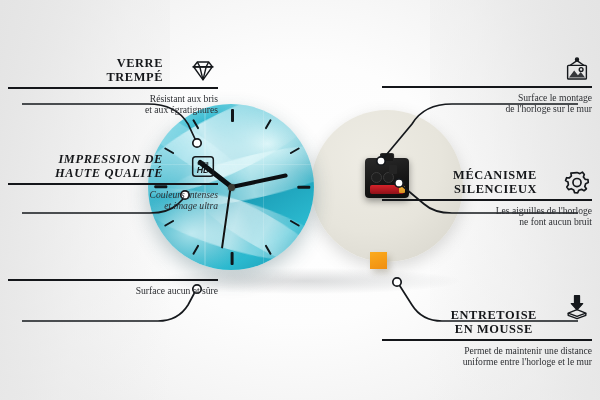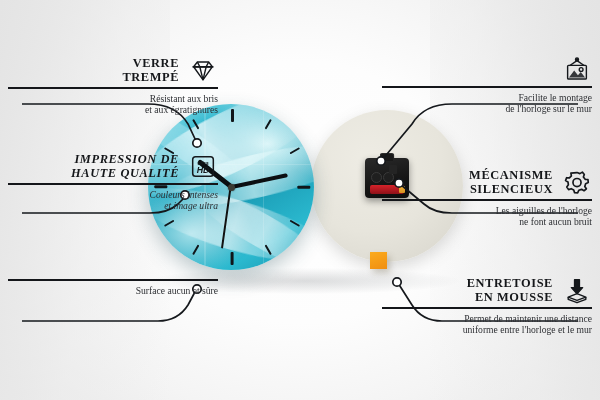--- a/index.html
+++ b/index.html
@@ -84,21 +84,21 @@
     border-radius:50%;background:#3b3b34;box-shadow:0 0 2px rgba(0,0,0,.5);}
   .shadow-floor{
     position:absolute;left:150px;top:268px;width:310px;height:26px;border-radius:50%;
     background:radial-gradient(ellipse at 50% 50%, rgba(95,100,105,.22) 0%, rgba(95,100,105,0) 72%);
   }
 
   
   .callout{position:absolute;width:210px;}
   .callout.left{text-align:right;}
   .callout.right{text-align:left;}
-  .head{display:flex;align-items:center;gap:9px;}
+  .head{display:flex;align-items:center;gap:25px;}
   .callout.left .head{justify-content:flex-end;}
   .title{
     font-family:"Liberation Serif",serif;font-weight:bold;
     font-size:12.4px;line-height:14px;letter-spacing:.6px;color:#15171a;
     text-transform:uppercase;white-space:pre-line;
   }
   .rule{height:2px;background:#14161a;margin:3px 0 4px;}
   .desc{
     font-family:"Liberation Serif",serif;font-size:9.6px;line-height:11.4px;
     color:#2d2f33;white-space:pre-line;
@@ -236,21 +236,21 @@
           <circle cx="16" cy="3.2" r="1.6" fill="#15181c"></circle>
           <path d="M16 4.6 L8 10 M16 4.6 L24 10"></path>
           <rect x="6" y="9.6" width="20" height="14.6" rx="1"></rect>
           <path d="M7.4 22.6 L13 15 L17 20 L20 16.6 L24.6 22.6 Z" fill="#15181c" stroke="none" opacity=".85"></path>
           <circle cx="20.4" cy="14" r="2"></circle>
         </g>
           </svg>
       </span>
     </div>
     <div class="rule"></div>
-    <div class="desc" style="text-align:right;">Facilite le montage
+    <div class="desc" style="text-align:right;">Surface le montage
 de l'horloge sur le mur</div>
   </div>
 
   <div class="callout right c-mr">
     <div class="head" style="justify-content:flex-end;">
       <span class="title" style="text-align:right;">MÉCANISME
 SILENCIEUX</span>
       <span class="ico">
         <svg viewBox="0 0 32 28">
             <g fill="none" stroke="#15181c" stroke-width="1.8" stroke-linejoin="round">
@@ -260,21 +260,21 @@
           </svg>
       </span>
     </div>
     <div class="rule"></div>
     <div class="desc" style="text-align:right;">Les aiguilles de l'horloge
 ne font aucun bruit</div>
   </div>
 
   <div class="callout right c-br">
     <div class="head" style="justify-content:flex-end;">
-      <span class="title" style="text-align:right;">ENTRETOISE
+      <span class="title" style="text-align:center;margin-top:32px;">ENTRETOISE
 EN MOUSSE</span>
       <span class="ico">
         <svg viewBox="0 0 32 28">
             <g fill="none" stroke="#15181c" stroke-width="1.5" stroke-linejoin="round">
           <path d="M13.4 2.5 h5.2 v8.4 h3.4 L16 17.6 L10 10.9 h3.4 z" fill="#15181c"></path>
           <path d="M16 17.4 L25.4 21 L16 24.6 L6.6 21 Z"></path>
           <path d="M6.6 21 v2.4 L16 27 l9.4-3.6 V21"></path>
         </g>
           </svg>
       </span>

